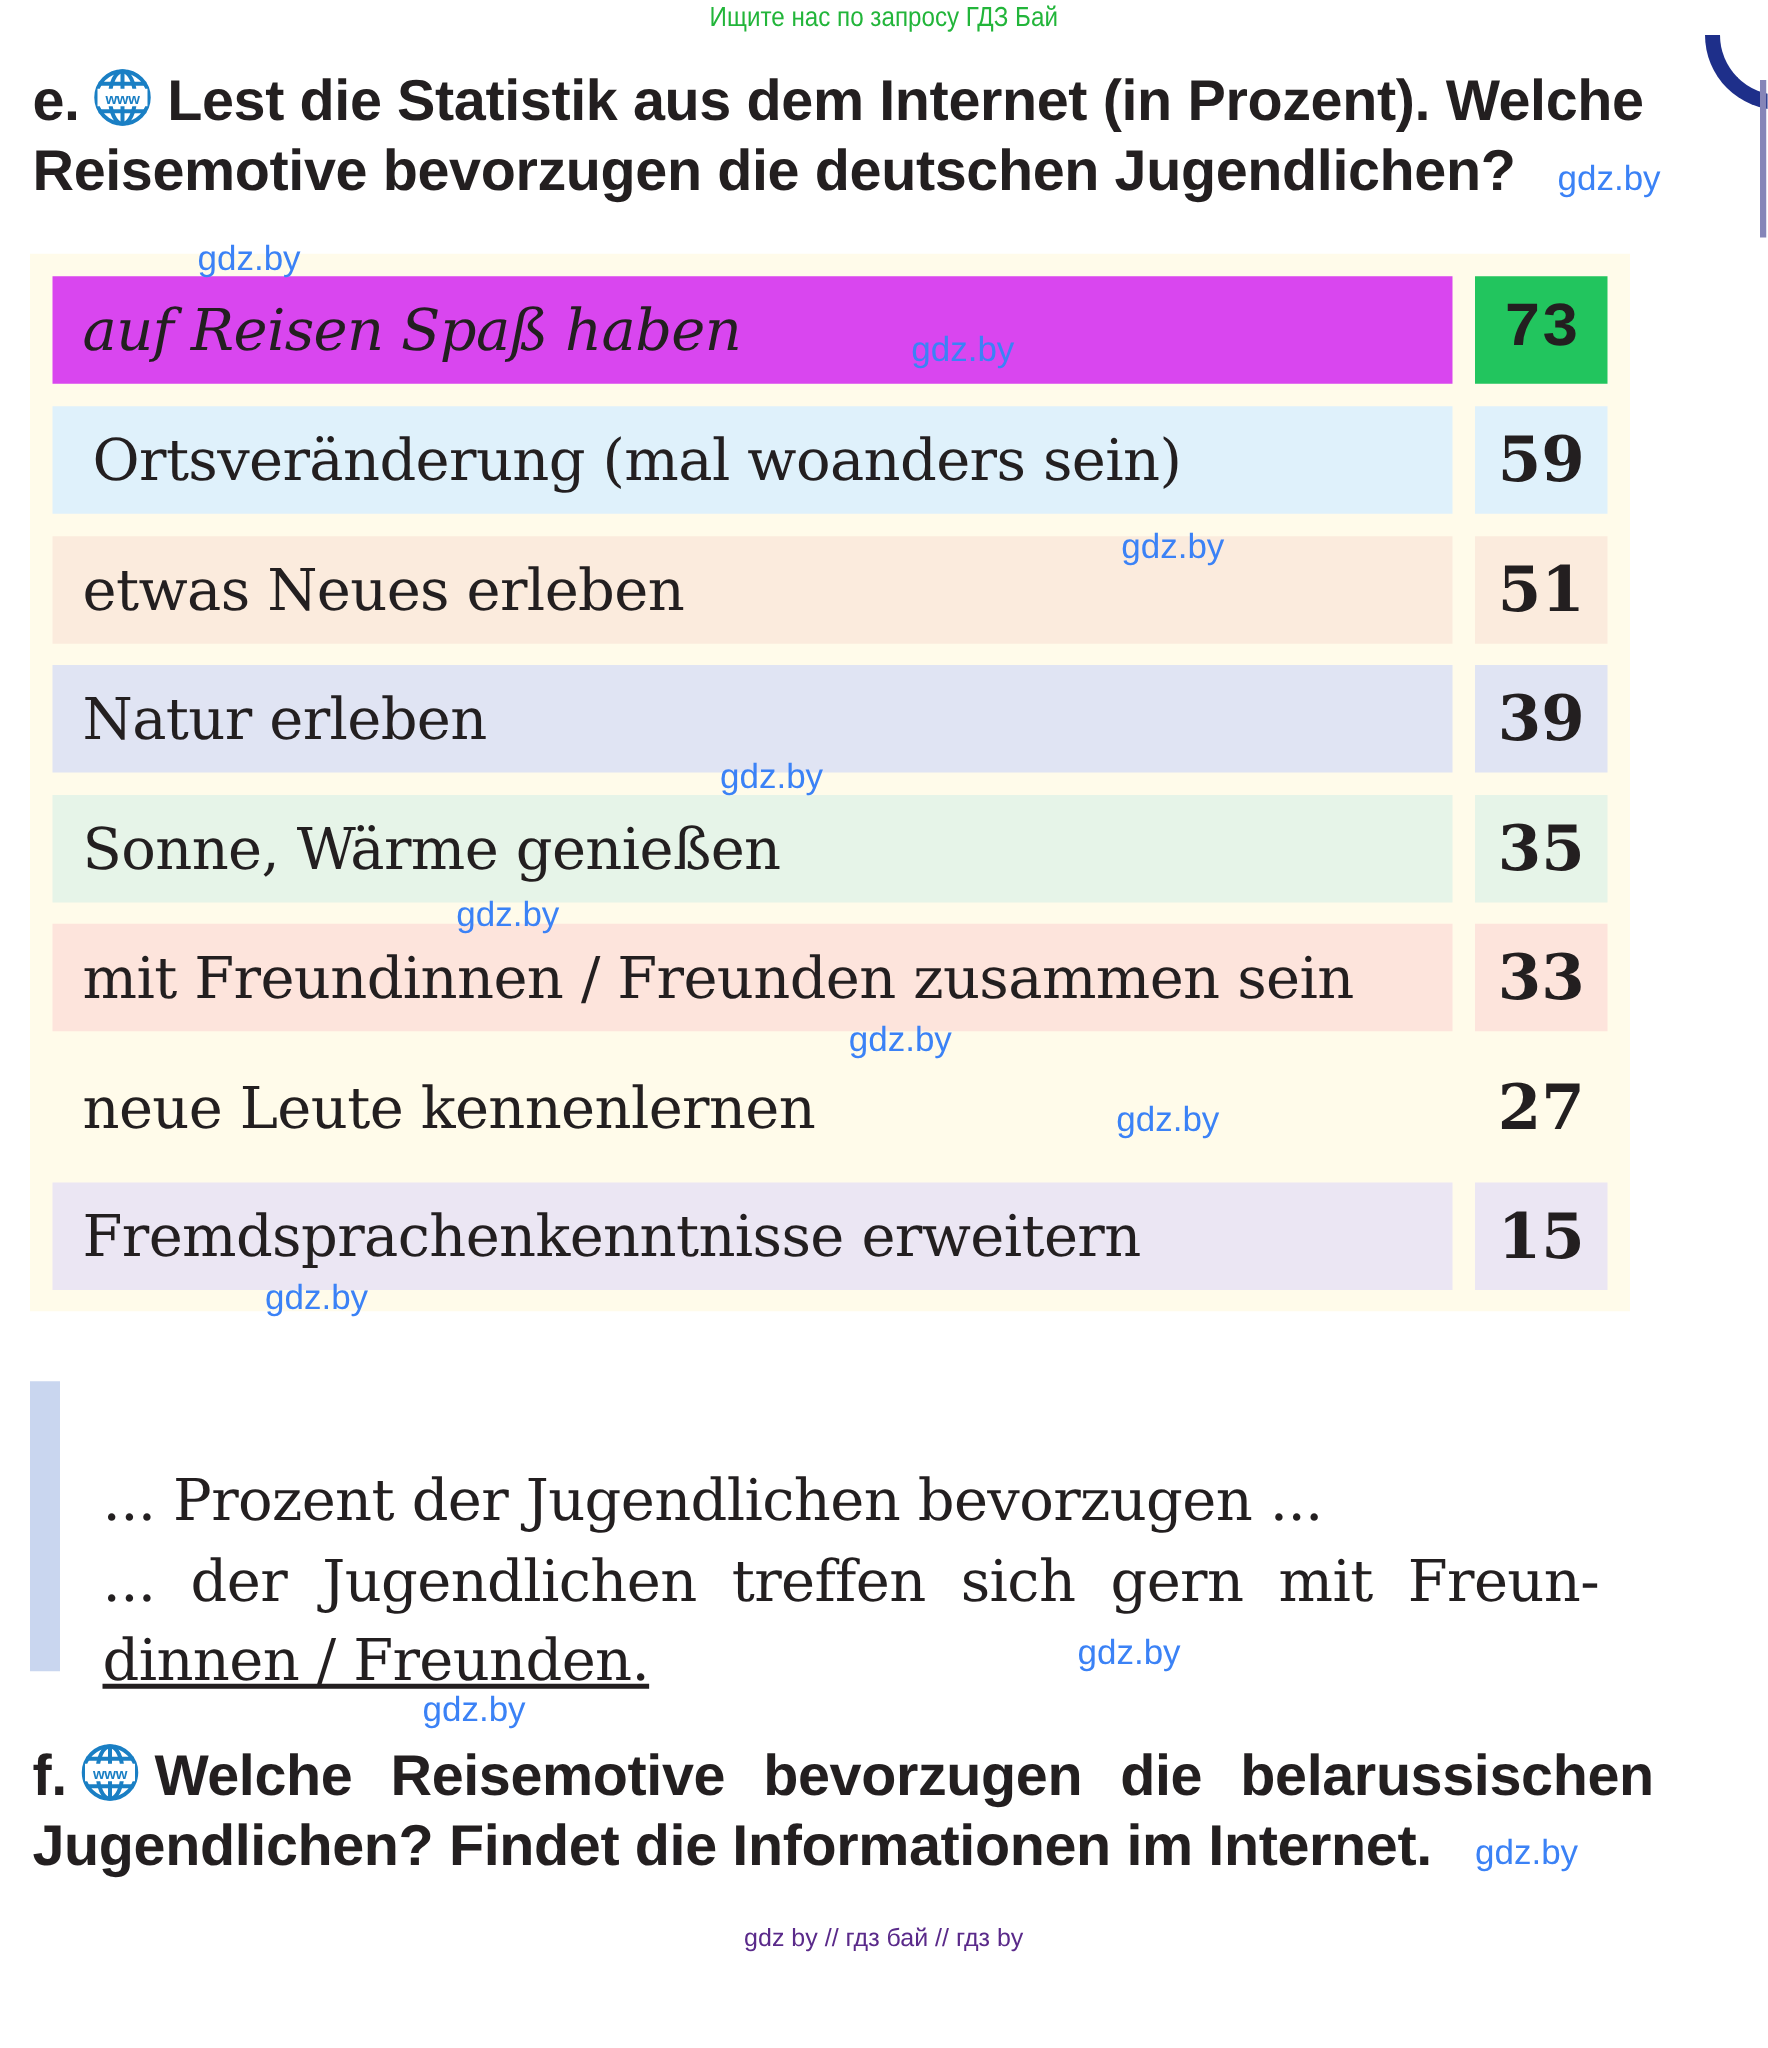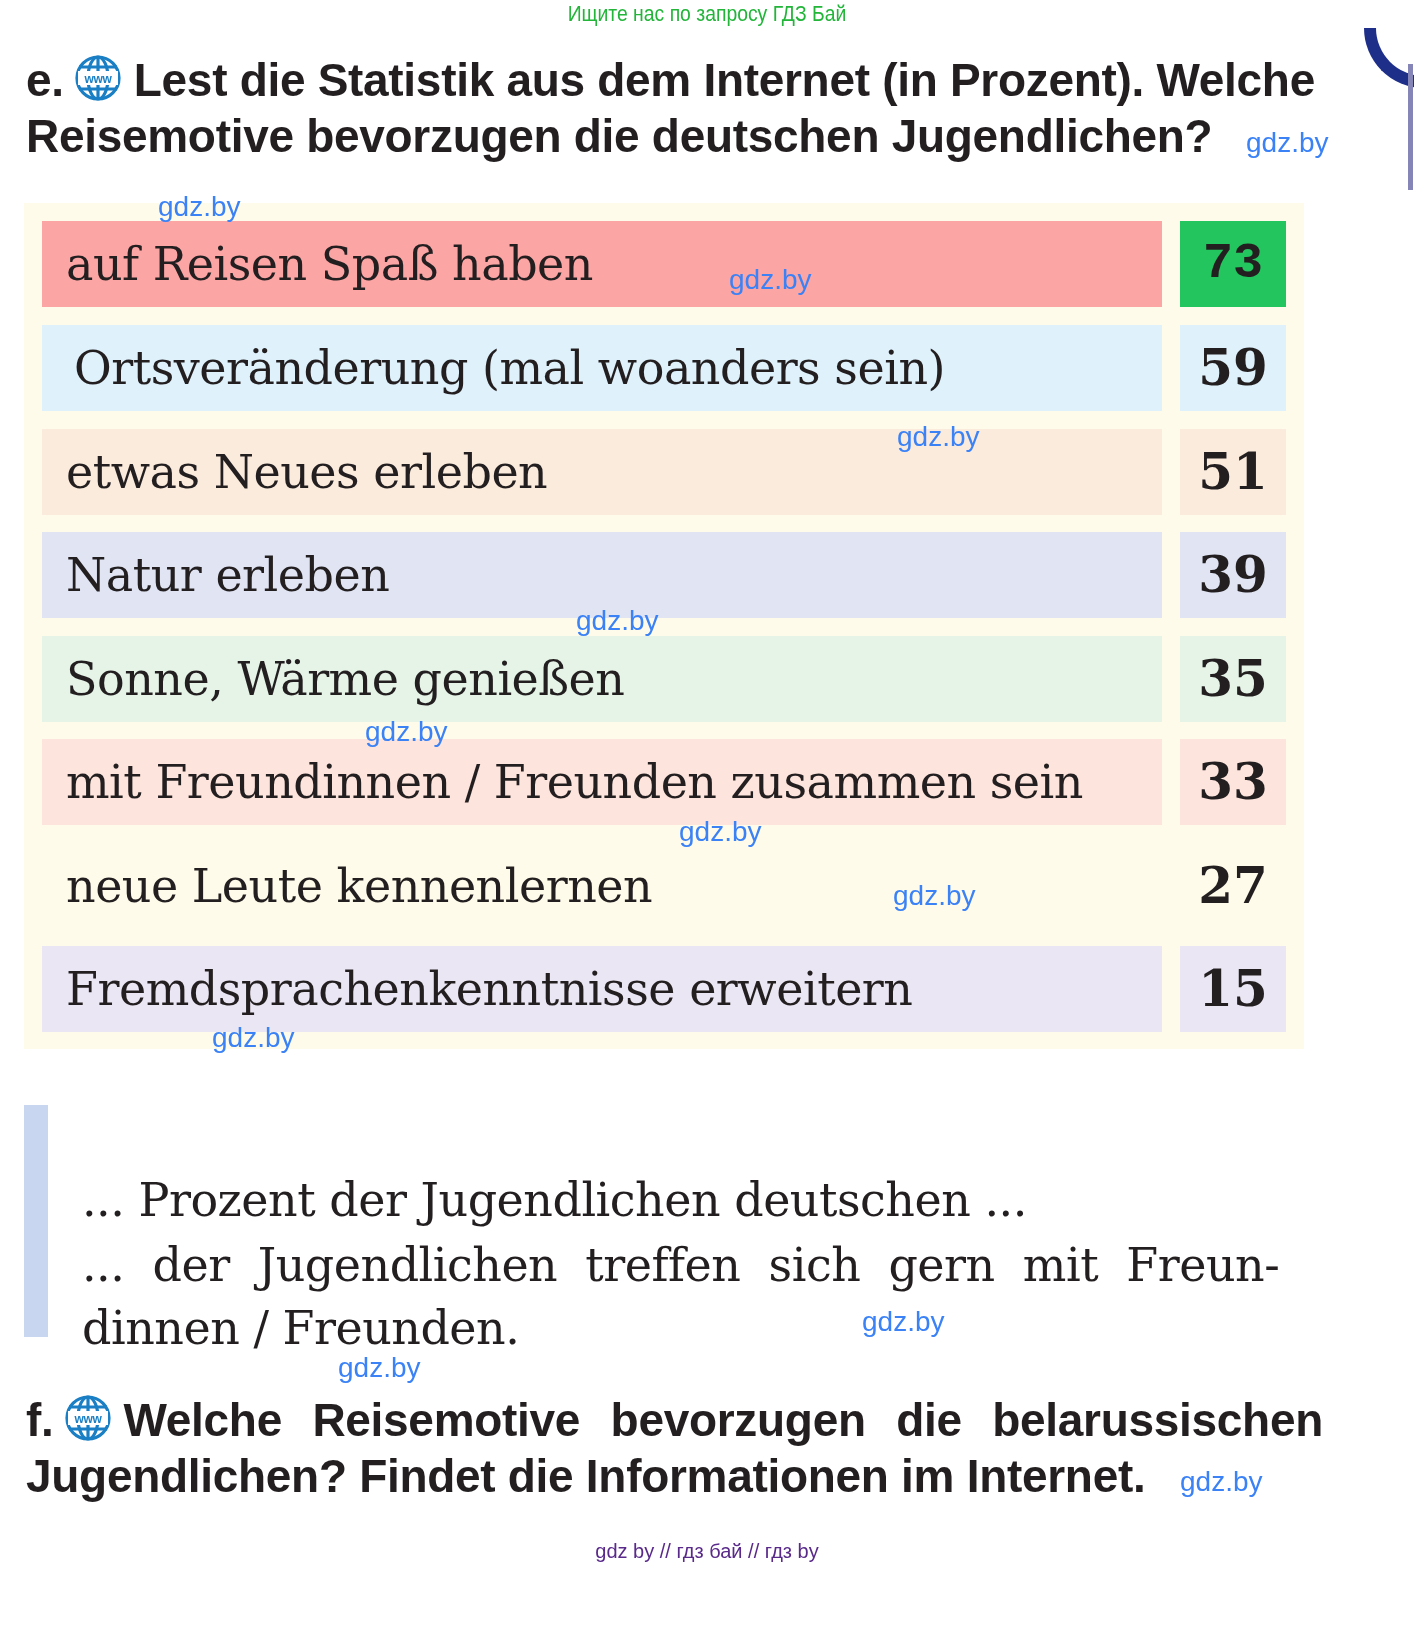--- a/index.html
+++ b/index.html
@@ -77,21 +77,21 @@
         </g>
         <rect x="4" y="17" width="40" height="14" fill="#fff"></rect>
         <text x="24" y="29" font-size="12" font-weight="bold" text-anchor="middle" fill="#1a7fc4" font-family="Liberation Sans, sans-serif">www</text>
       </svg></span><span>Lest die Statistik aus dem Internet (in Prozent). Welche</span>
 </div>
 <div class="task-heading" style="top:108px;">Reisemotive bevorzugen die deutschen Jugendlichen?</div>
 <div class="wm" style="left:1246px; top:128px;">gdz.by</div>
 
 <div class="table">
   <div class="row" style="top:18px;">
-    <div class="label" style="background:#fca5a5;">auf Reisen Spaß haben</div>
+    <div class="label" style="background:#d946ef;font-style:italic;">auf Reisen Spaß haben</div>
     <div class="value" style="background:#22c55e;font-family:Liberation Mono, monospace;">73</div>
   </div>
   <div class="row" style="top:122px;">
     <div class="label" style="background:#dff1fb;padding-left:32px;">Ortsveränderung (mal woanders sein)</div>
     <div class="value" style="background:#dff1fb;">59</div>
   </div>
   <div class="row" style="top:226px;">
     <div class="label" style="background:#fbebdd;">etwas Neues erleben</div>
     <div class="value" style="background:#fbebdd;">51</div>
   </div>
@@ -121,23 +121,23 @@
 <div class="wm" style="left:729px; top:265px;">gdz.by</div>
 <div class="wm" style="left:897px; top:422px;">gdz.by</div>
 <div class="wm" style="left:576px; top:606px;">gdz.by</div>
 <div class="wm" style="left:365px; top:717px;">gdz.by</div>
 <div class="wm" style="left:679px; top:817px;">gdz.by</div>
 <div class="wm" style="left:893px; top:881px;">gdz.by</div>
 <div class="wm" style="left:212px; top:1023px;">gdz.by</div>
 
 <div class="sentences">
   <div class="bar"></div>
-  <div class="line" style="top:63px;">... Prozent der Jugendlichen deutschen ...</div>
+  <div class="line" style="top:63px;">... Prozent der Jugendlichen bevorzugen ...</div>
   <div class="line justify" style="top:128px;">... der Jugendlichen treffen sich gern mit Freun-</div>
-  <div class="line" style="top:191px;">dinnen / Freunden.</div>
+  <div class="line" style="top:191px;text-decoration:underline;">dinnen / Freunden.</div>
 </div>
 <div class="wm" style="left:862px; top:1307px;">gdz.by</div>
 <div class="wm" style="left:338px; top:1353px;">gdz.by</div>
 
 <div class="task-heading" style="top:1392px; word-spacing:18px;">
   <span class="letter" style="word-spacing:0;">f.</span><span class="globe"><svg viewBox="0 0 48 48" width="48" height="48">
         <g fill="none" stroke="#1a7fc4" stroke-width="3.2">
           <circle cx="24" cy="24" r="21"></circle>
           <ellipse cx="24" cy="24" rx="10" ry="21"></ellipse>
           <line x1="24" y1="3" x2="24" y2="45"></line>

